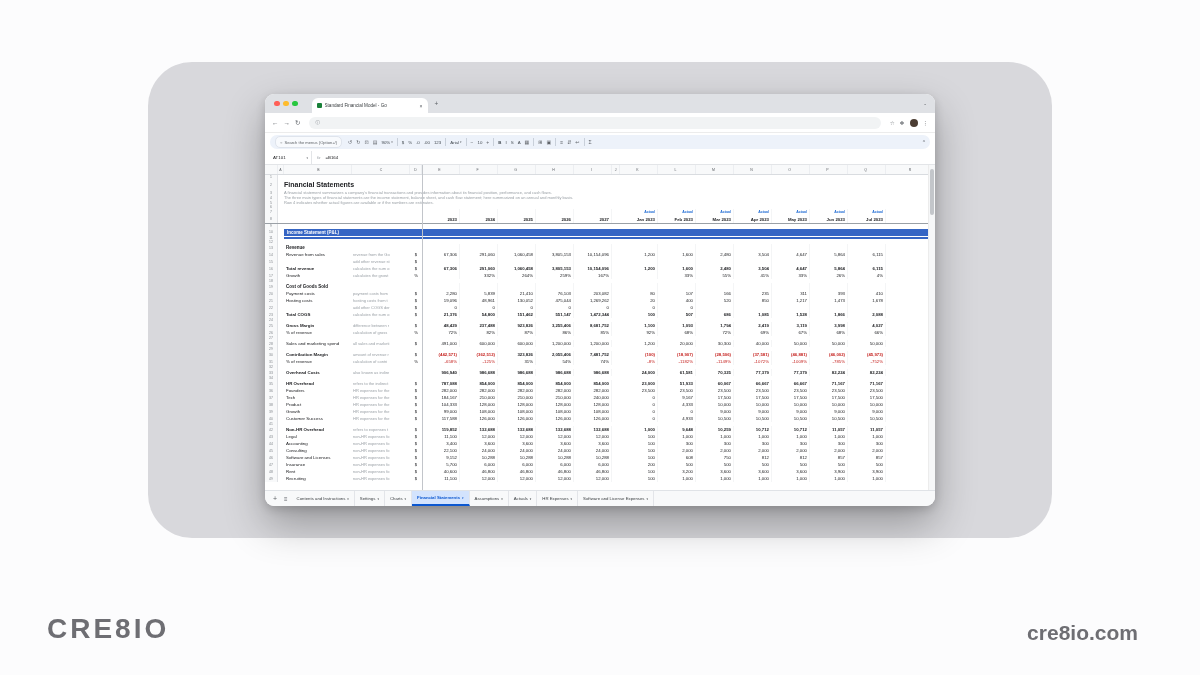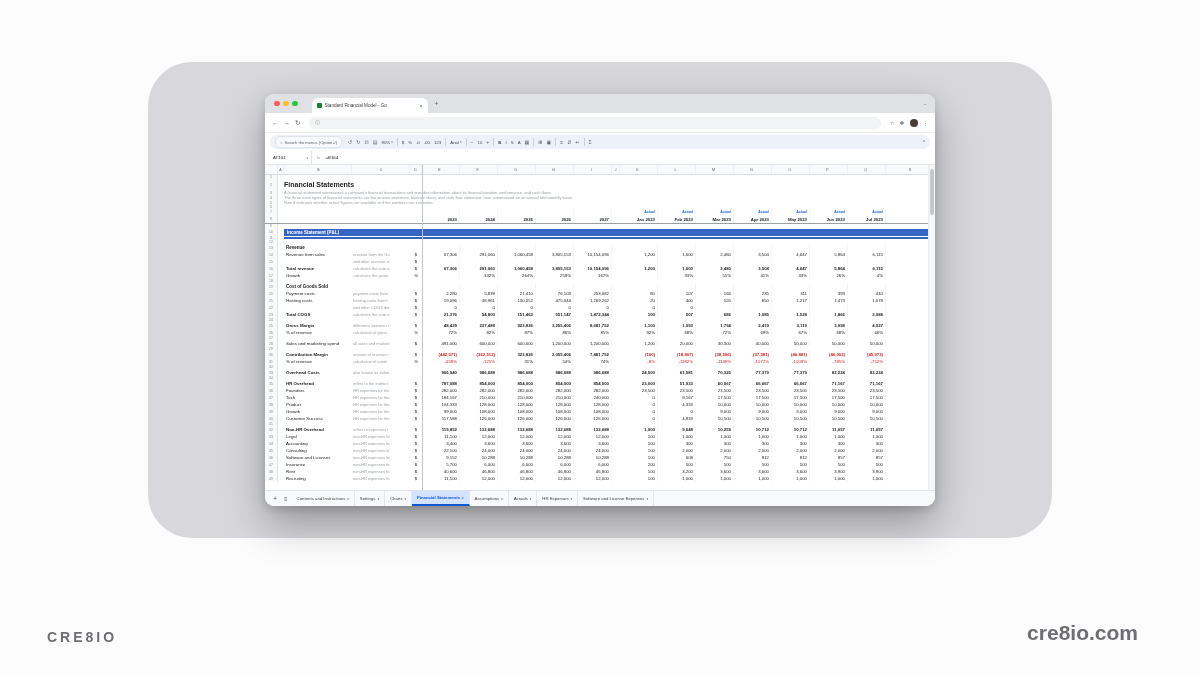--- a/index.html
+++ b/index.html
@@ -74,21 +74,21 @@
   .vthumb{position:absolute;right:1px;top:4px;width:4px;height:46px;background:#c3c6ca;border-radius:2px;}
   
   .bbar{height:15px;background:#f8f9fa;border-top:1px solid #e0e3e7;display:flex;align-items:center;padding:0 5px;flex:0 0 auto;}
   .badd{font-size:7px;color:#5f6368;margin:0 3px;}
   .ball{font-size:6px;color:#5f6368;margin:0 4px;}
   .stabs{display:flex;align-items:center;height:100%;}
   .stab{display:flex;align-items:center;gap:2px;padding:0 5px;height:100%;border-right:1px solid #e3e5e9;font-size:4.3px;color:#3c4043;box-sizing:border-box;}
   .stab.active{background:#d3e3fd;color:#0b57d0;font-weight:bold;border-bottom:2px solid #0b57d0;}
   .stab-arrow{font-size:3px;}
   
-  .brandL{position:absolute;left:47px;bottom:30px;font-size:14px;font-weight:bold;letter-spacing:3px;color:#6e6e73;}
+  .brandL{position:absolute;left:47px;bottom:30px;font-size:28px;font-weight:bold;letter-spacing:3px;color:#6e6e73;}
   .brandR{position:absolute;right:62px;bottom:30px;font-size:21px;font-weight:bold;color:#6e6e73;}
 </style>
 </head>
 <body>
 
 <div>
   <div class="card">
     <div class="window">
 
       <div class="tabstrip">

